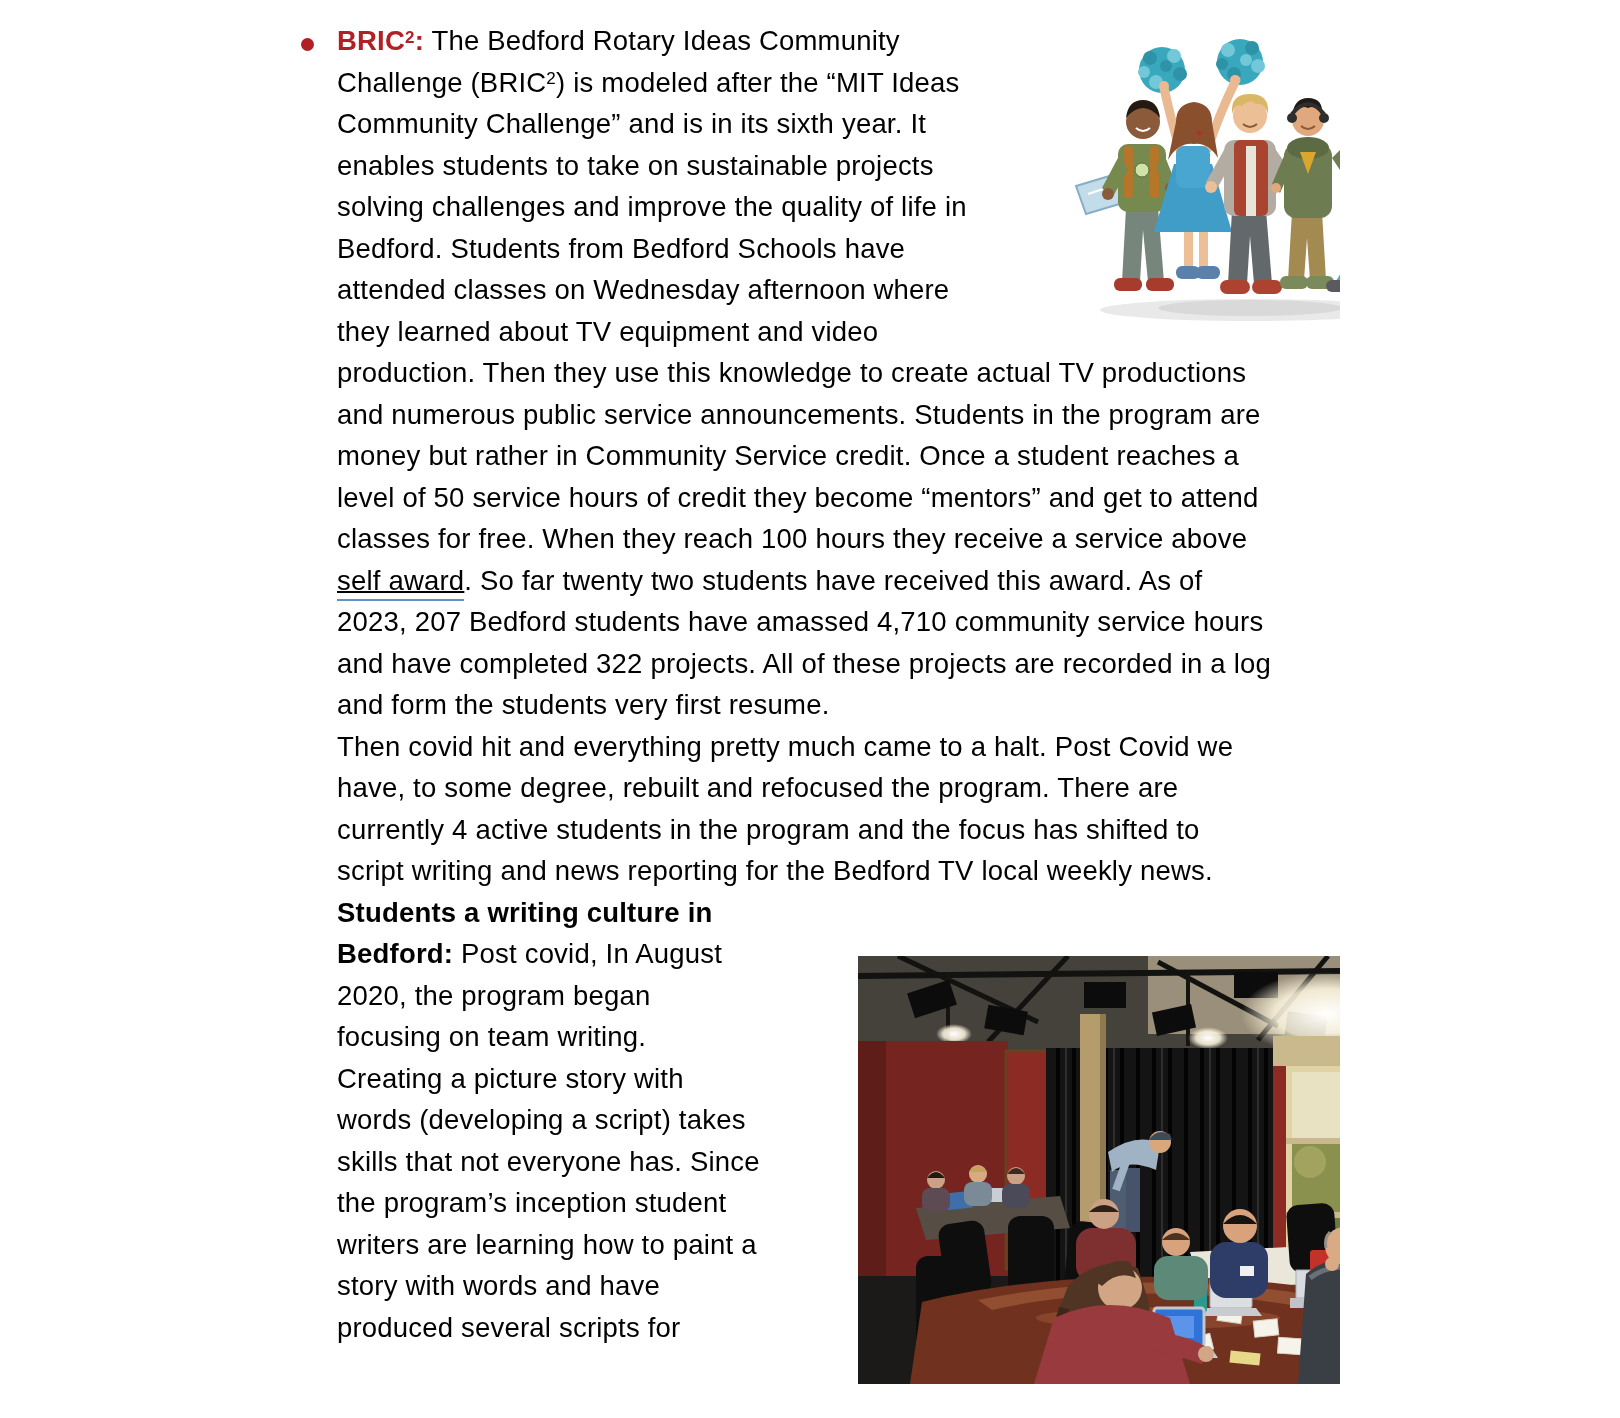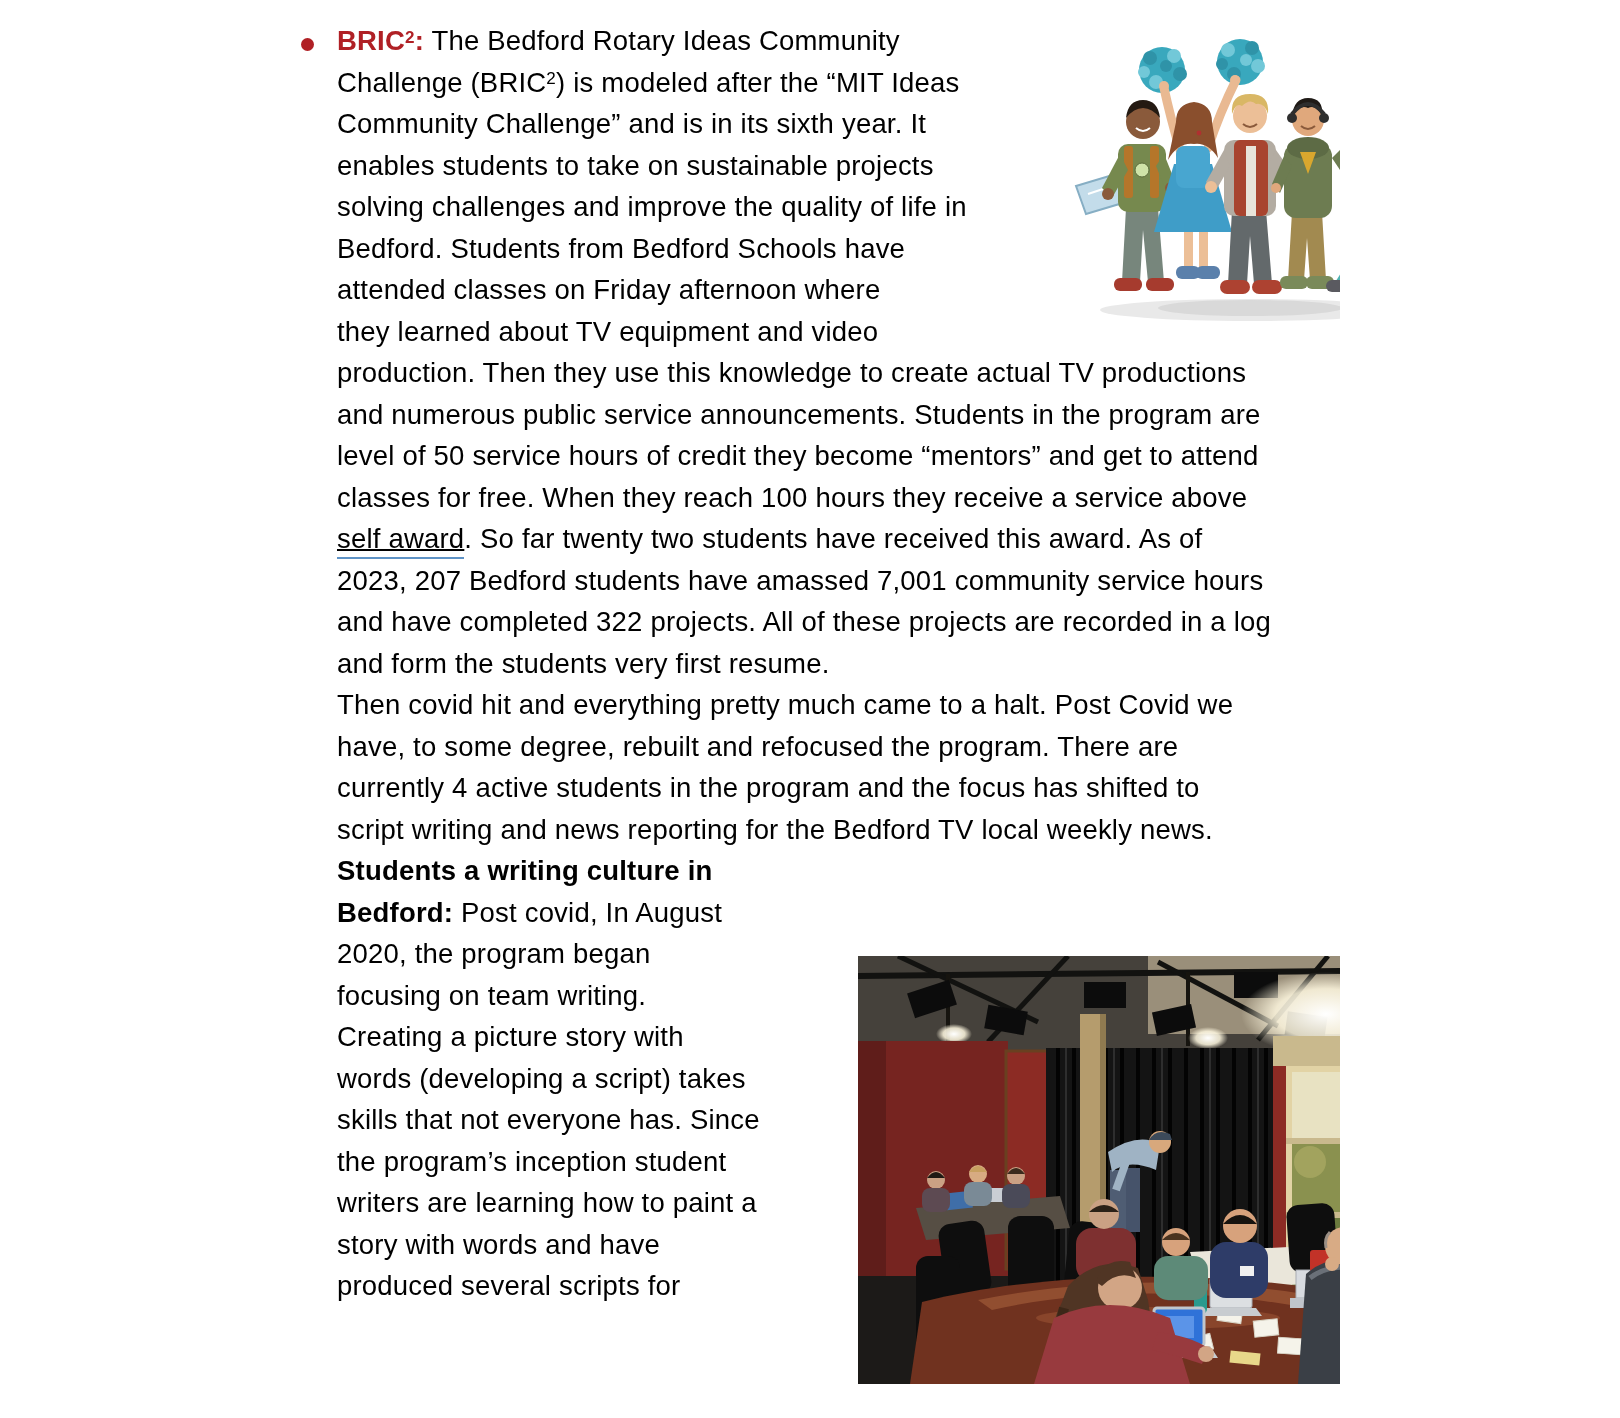--- a/index.html
+++ b/index.html
@@ -36,28 +36,29 @@
   <div class="bullet-marker" style="background: rgb(176, 32, 37);"></div>
 
   <div class="text-col">
       <div class="para">
         <div class="line"><span class="red-bold" style="color: rgb(176, 32, 37);">BRIC</span><sup class="red-bold" style="color: rgb(176, 32, 37);">2</sup><span class="red-bold" style="color: rgb(176, 32, 37);">:</span> The Bedford Rotary Ideas Community</div>
         <div class="line">Challenge (BRIC<sup>2</sup>) is modeled after the “MIT Ideas</div>
         <div class="line">Community Challenge” and is in its sixth year. It</div>
         <div class="line">enables students to take on sustainable projects</div>
         <div class="line">solving challenges and improve the quality of life in</div>
         <div class="line">Bedford. Students from Bedford Schools have</div>
-        <div class="line">attended classes on Friday afternoon where</div>
+        <div class="line">attended classes on Wednesday afternoon where</div>
         <div class="line">they learned about TV equipment and video</div>
         <div class="line">production. Then they use this knowledge to create actual TV productions</div>
         <div class="line">and numerous public service announcements. Students in the program are</div>
+        <div class="line">money but rather in Community Service credit. Once a student reaches a</div>
         <div class="line">level of 50 service hours of credit they become “mentors” and get to attend</div>
         <div class="line">classes for free. When they reach 100 hours they receive a service above</div>
         <div class="line"><span class="underline-suggest" style="border-bottom-color: rgb(95, 147, 198);">self award</span>. So far twenty two students have received this award. As of</div>
-        <div class="line">2023, 207 Bedford students have amassed 7,001 community service hours</div>
+        <div class="line">2023, 207 Bedford students have amassed 4,710 community service hours</div>
         <div class="line">and have completed 322 projects. All of these projects are recorded in a log</div>
         <div class="line">and form the students very first resume.</div>
       </div>
       <div class="para">
         <div class="line">Then covid hit and everything pretty much came to a halt. Post Covid we</div>
         <div class="line">have, to some degree, rebuilt and refocused the program. There are</div>
         <div class="line">currently 4 active students in the program and the focus has shifted to</div>
         <div class="line">script writing and news reporting for the Bedford TV local weekly news.</div>
       </div>
       <div class="para">

